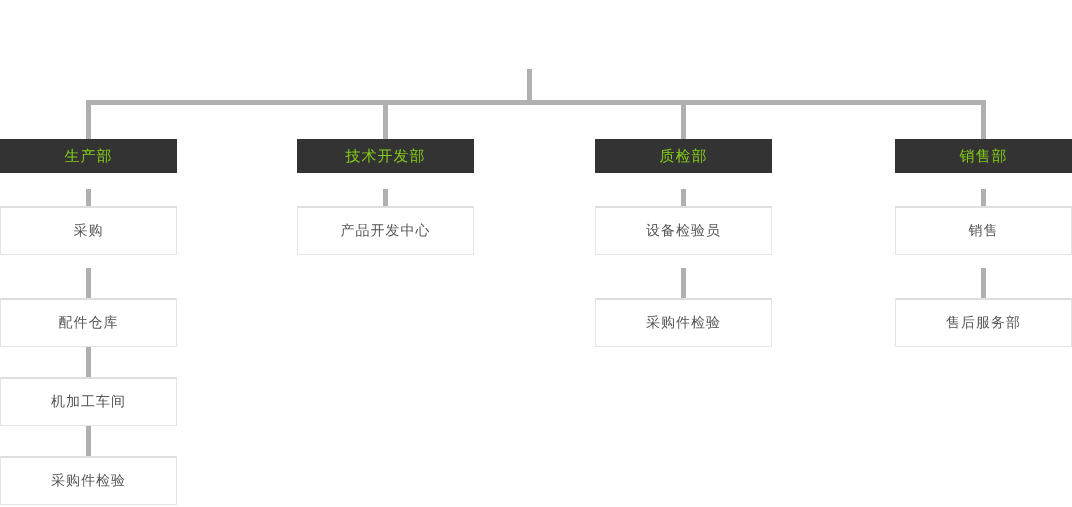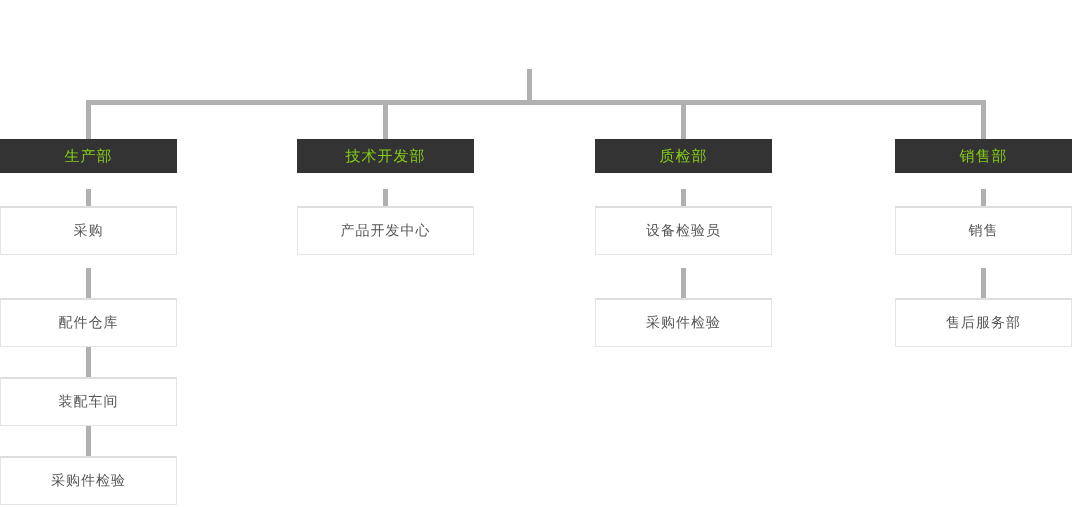--- a/index.html
+++ b/index.html
@@ -62,21 +62,21 @@
   <div class="conn hbar"></div>
 
   <div class="col col1">
     <div class="vconn drop"></div>
     <div class="dept">生产部</div>
     <div class="vconn c0"></div>
     <div class="child r1">采购</div>
     <div class="vconn c1"></div>
     <div class="child r2">配件仓库</div>
     <div class="vconn c2"></div>
-    <div class="child r3">装配车间</div>
+    <div class="child r3">机加工车间</div>
     <div class="vconn c3"></div>
     <div class="child r4">采购件检验</div>
   </div>
 
   <div class="col col2">
     <div class="vconn drop"></div>
     <div class="dept">技术开发部</div>
     <div class="vconn c0"></div>
     <div class="child r1">产品开发中心</div>
   </div>

